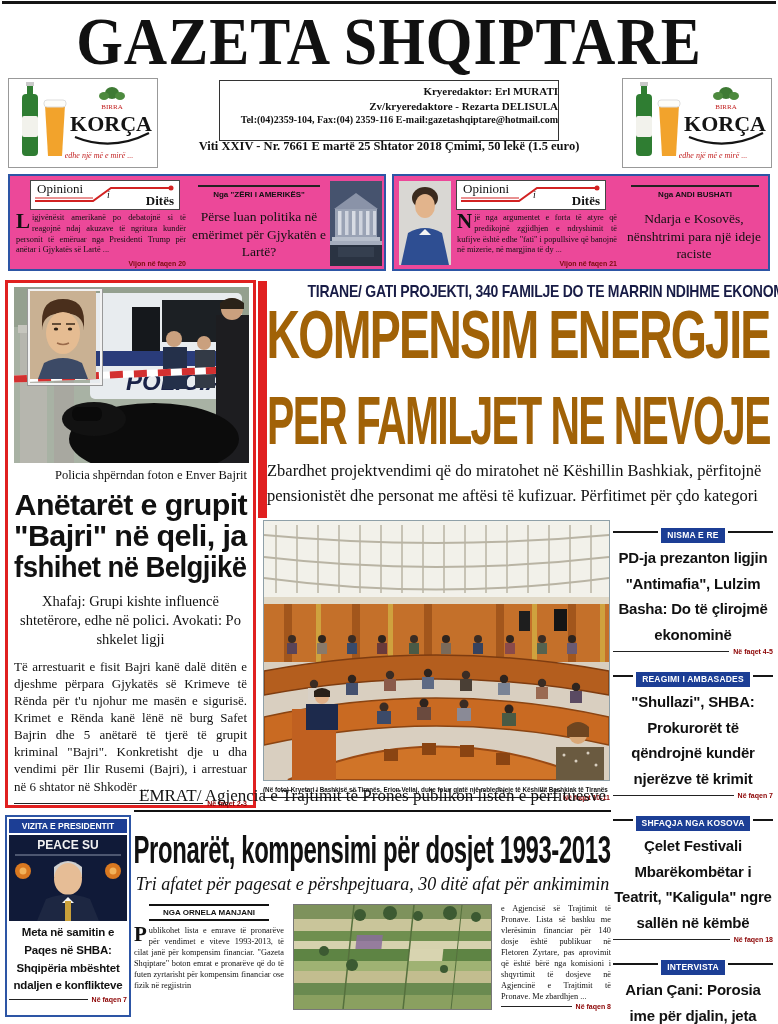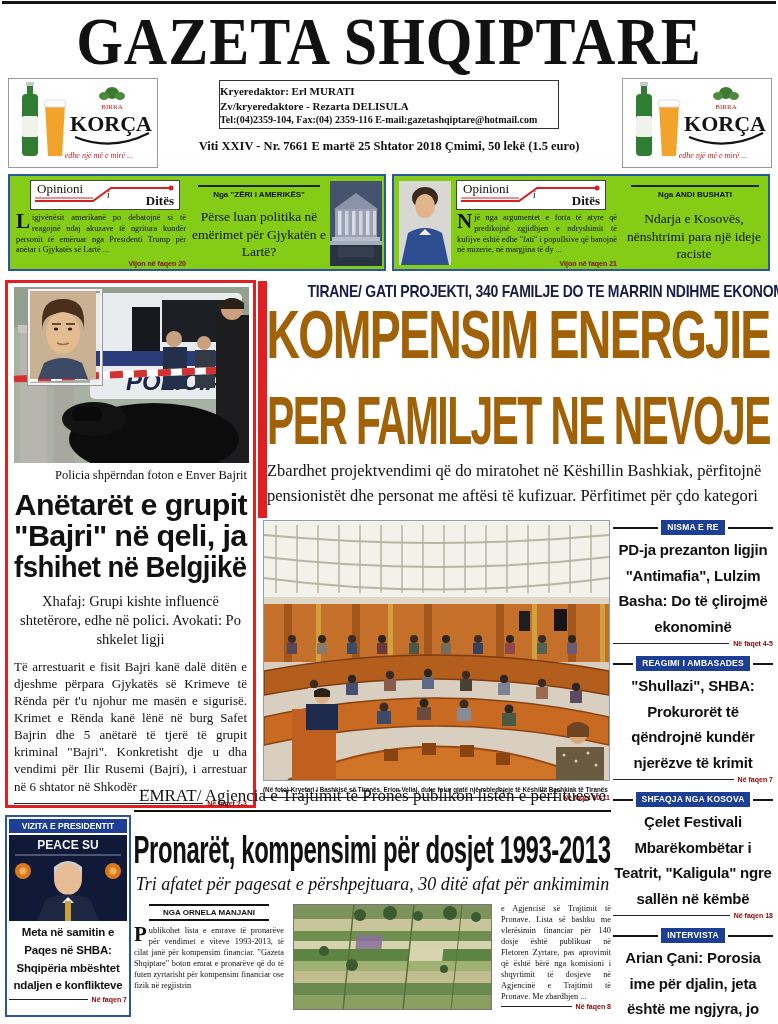--- a/index.html
+++ b/index.html
@@ -9,30 +9,30 @@
 
   
   .rule-top{position:absolute;top:1px;left:2px;right:2px;height:3px;background:#161616;}
   .masthead{position:absolute;top:4px;left:0;width:778px;text-align:center;
     font-family:"Liberation Serif",serif;font-weight:bold;font-size:60px;letter-spacing:1px;
     transform:scaleY(1.12);transform-origin:top center;white-space:nowrap;}
 
   
   .ad{position:absolute;width:148px;height:88px;border:1px solid #999;background:#fff;}
   .ad-left{left:8px;top:78px;} .ad-right{left:622px;top:78px;}
-  .infobox{position:absolute;left:219px;top:80px;width:340px;height:49px;border:1.5px solid #333;
-    text-align:left;padding-top:3px;box-sizing:border-box;}
+  .infobox{position:absolute;left:219px;top:80px;width:340px;height:61px;border:1.5px solid #333;
+    text-align:right;padding-top:3px;box-sizing:border-box;}
   .infobox .l{font-size:11px;font-weight:bold;line-height:1.35;}
   .infobox .l3{font-size:10px;font-weight:bold;}
   .issue{position:absolute;left:150px;top:139px;width:478px;text-align:center;
     font-size:12.5px;font-weight:bold;}
 
   
   .op-box{position:absolute;top:174px;width:378px;height:97px;border:2px solid #2d55a5;
-    box-sizing:border-box;background:#84cc16;text-decoration:underline;}
+    box-sizing:border-box;background:#ec4899;text-decoration:underline;}
   .op-left{left:8px;} .op-right{left:392px;}
   .op-logo{position:absolute;width:148px;height:28px;border:1px solid #444;background:#fff;}
   .op-logo .w1{position:absolute;left:6px;top:0px;font-size:13px;}
   .op-logo .w2{position:absolute;left:76px;top:8px;font-size:10px;font-style:italic;}
   .op-logo .w3{position:absolute;right:5px;bottom:0px;font-size:13px;font-weight:bold;margin-top:12px;}
   .op-body{position:absolute;font-size:8.3px;line-height:1.3;text-align:justify;}
   .op-body::first-letter{font-size:21px;font-weight:bold;float:left;line-height:17px;margin:0 2px 0 0;}
   .op-cont{position:absolute;font-size:7px;font-weight:bold;text-align:right;
     font-family:"Liberation Sans",sans-serif;color:#7a0c0c;}
   .op-byline{position:absolute;text-align:center;font-family:"Liberation Sans",sans-serif;
@@ -71,21 +71,21 @@
   .lead-caption{position:absolute;left:263px;top:786px;width:347px;}
   .lead-caption .cap{font-size:6.3px;font-weight:bold;font-family:"Liberation Sans",sans-serif;}
   .lead-caption .refline{display:flex;align-items:flex-end;gap:4px;margin-top:1px;}
 
   
   .sidebar{position:absolute;left:613px;top:520px;width:160px;}
   .side-sec{margin-bottom:9px;}
   .side-head{display:flex;align-items:center;gap:3px;}
   .dash{flex:1;height:2px;background:#161616;}
   .pill{background:#1c3e95;color:#fff;font-family:"Liberation Sans",sans-serif;font-weight:bold;
-    font-size:8.5px;padding:2px 6px 3px;white-space:nowrap;letter-spacing:0.2px;}
+    font-size:8.5px;padding:2px 6px 3px;white-space:nowrap;letter-spacing:0.2px;margin-top:8px;}
   .side-headline{font-family:"Liberation Sans",sans-serif;font-weight:bold;font-size:15px;
     line-height:1.7;text-align:center;letter-spacing:-0.2px;margin-top:2px;}
   .side-refrow{display:flex;align-items:flex-end;gap:4px;margin-top:1px;}
 
   
   .pres-box{position:absolute;left:5px;top:815px;width:126px;height:202px;border:2px solid #2d55a5;
     box-sizing:border-box;padding:2px;background:#fff;}
   .pres-head{background:#1c3e95;color:#fff;text-align:center;font-family:"Liberation Sans",sans-serif;
     font-weight:bold;font-size:8.5px;padding:2px 0;}
   .pres-photo{width:100%;height:86px;margin-top:2px;}

